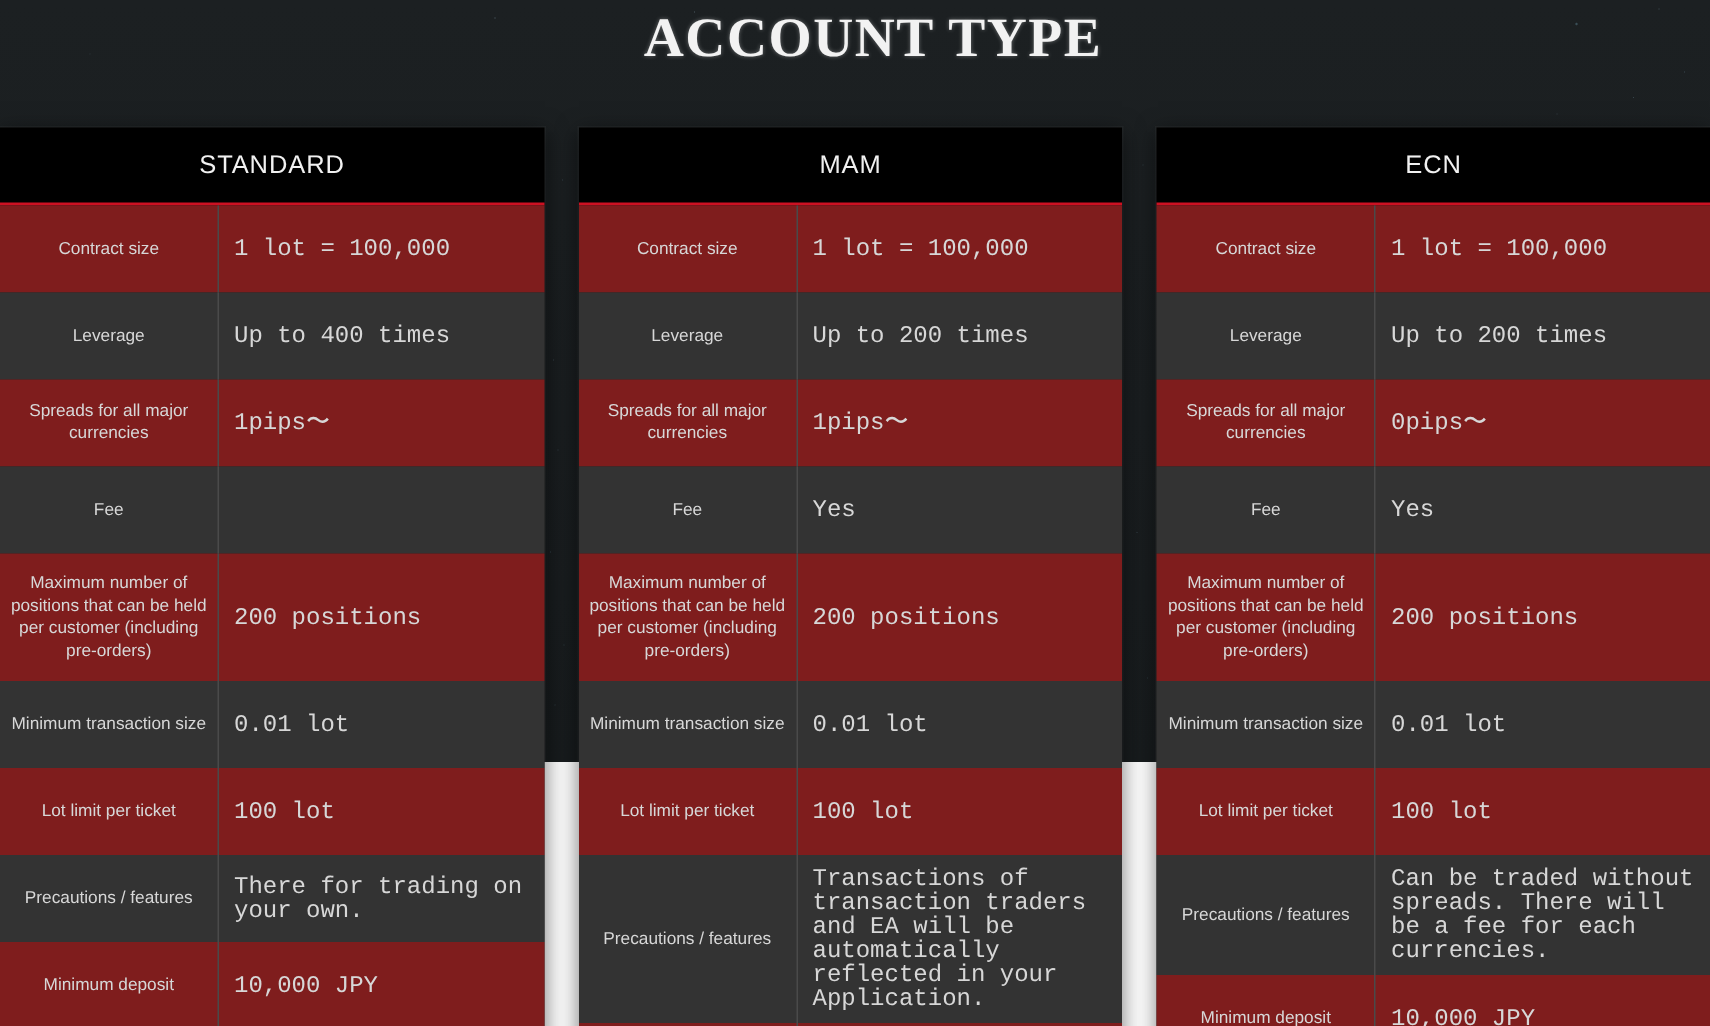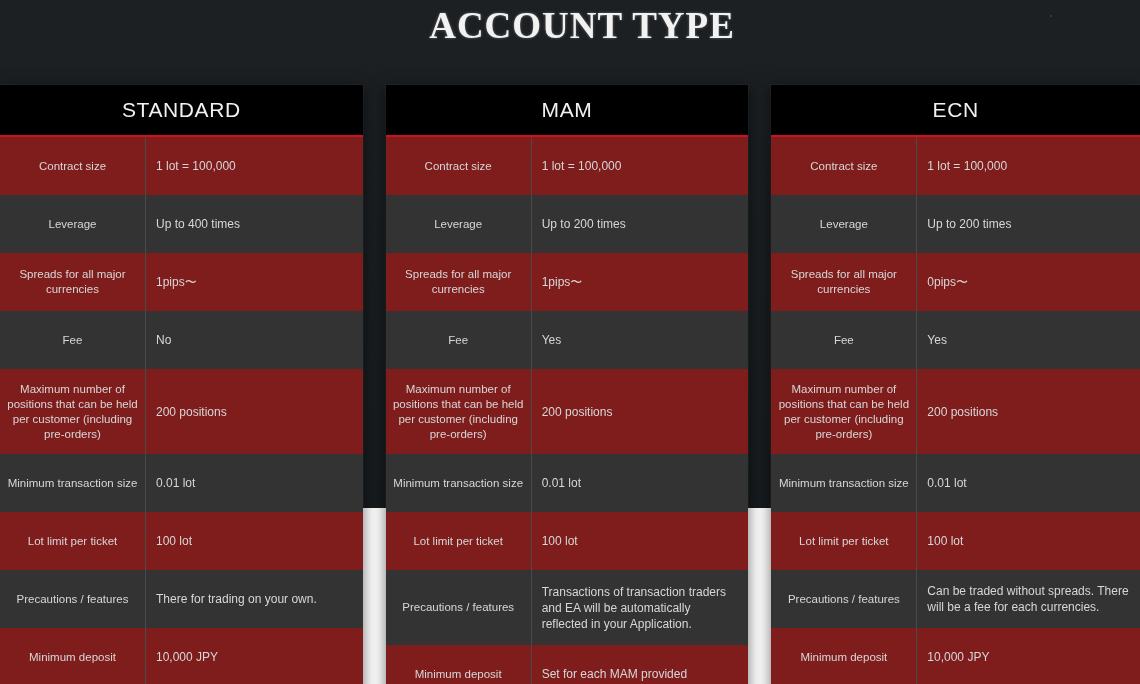--- a/index.html
+++ b/index.html
@@ -85,21 +85,21 @@
   .card-header {
     background: #000000;
     border-bottom: 2px solid #cc1122;
     height: 52px;
     display: flex;
     align-items: center;
     justify-content: center;
   }
   .card-header .title {
     color: #f1f1f1;
-    font-size: 21px;
+    font-size: 17px;
     letter-spacing: .6px;
   }
 
   .rows { display: block; }
 
   .row {
     display: flex;
     align-items: stretch;
     min-height: 58px;
   }
@@ -117,23 +117,24 @@
     padding: 8px 6px;
     font-size: 11.5px;
     line-height: 15px;
     color: #d7d7d7;
   }
   .row .value {
     flex: 1 1 auto;
     display: flex;
     align-items: center;
     padding: 8px 10px 8px 10px;
-    font-size: 12px;
+    font-size: 16px;
     line-height: 16px;
     color: #d7d7d7;
+    font-family: Liberation Mono, monospace;
   }
   .row.tall      { min-height: 85px; }
   .row.tall2     { min-height: 75px; }
 </style>
 </head>
 <body>
 
 <div id="bg-space"></div>
 <div id="bg-white"></div>
 
@@ -153,21 +154,20 @@
       <div class="row even">
         <div class="label">Leverage</div>
         <div class="value">Up to 400 times</div>
       </div>
       <div class="row odd">
         <div class="label">Spreads for all major currencies</div>
         <div class="value">1pips〜</div>
       </div>
       <div class="row even">
         <div class="label">Fee</div>
-        <div class="value">No</div>
       </div>
       <div class="row odd tall">
         <div class="label">Maximum number of positions that can be held per customer (including pre-orders)</div>
         <div class="value">200 positions</div>
       </div>
       <div class="row even">
         <div class="label">Minimum transaction size</div>
         <div class="value">0.01 lot</div>
       </div>
       <div class="row odd">

